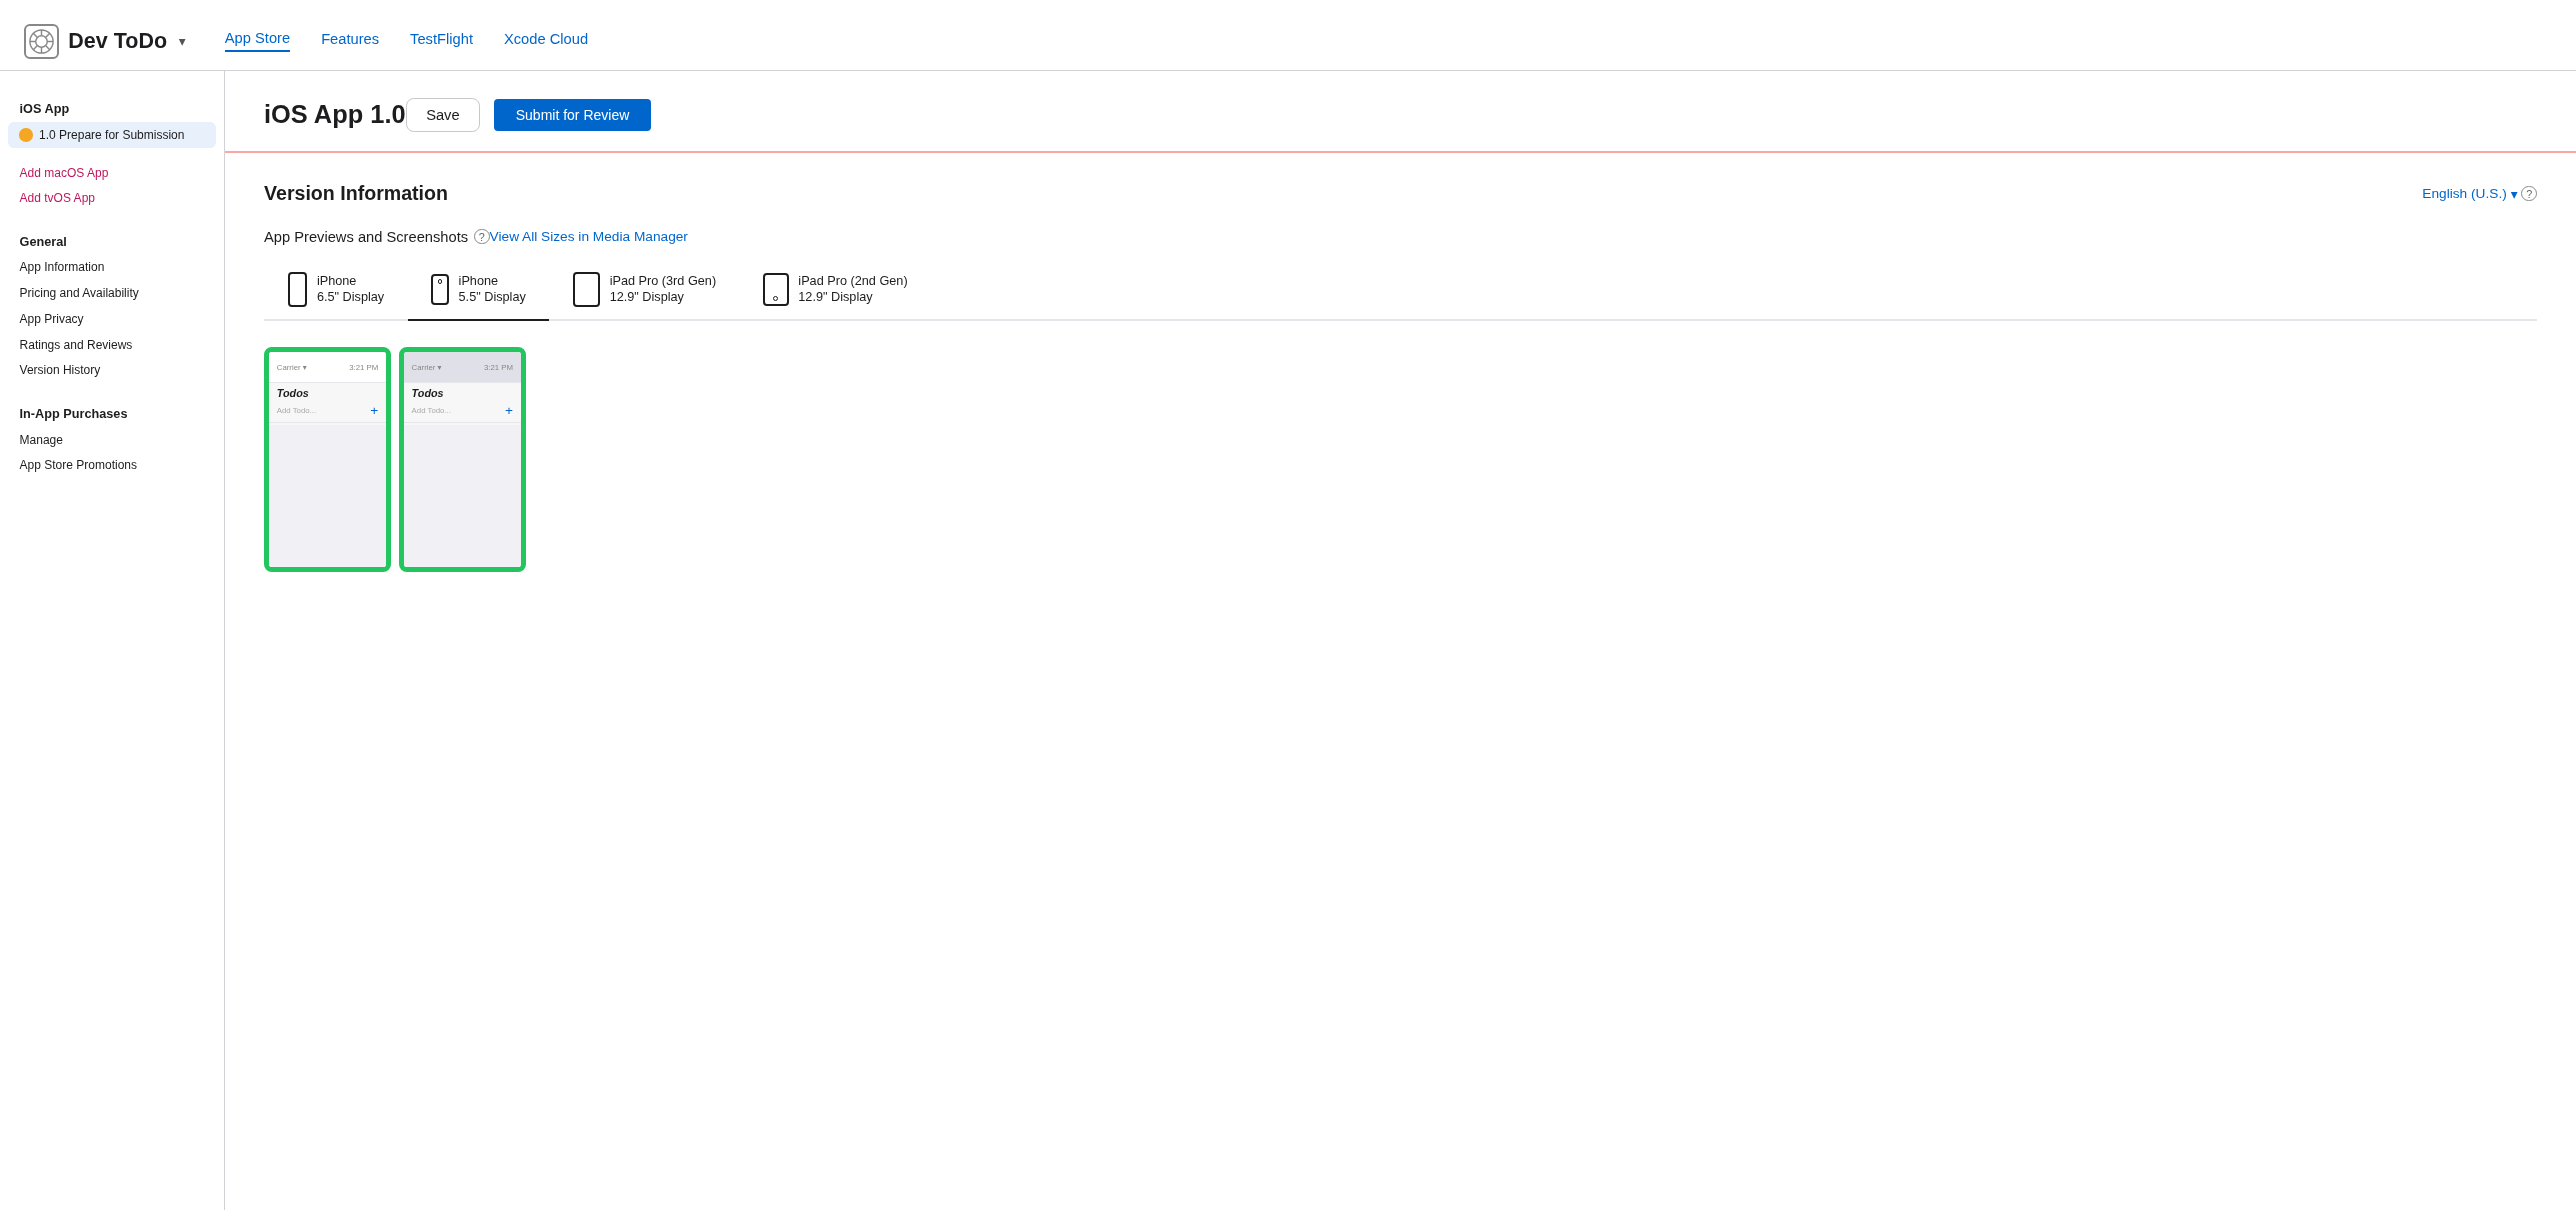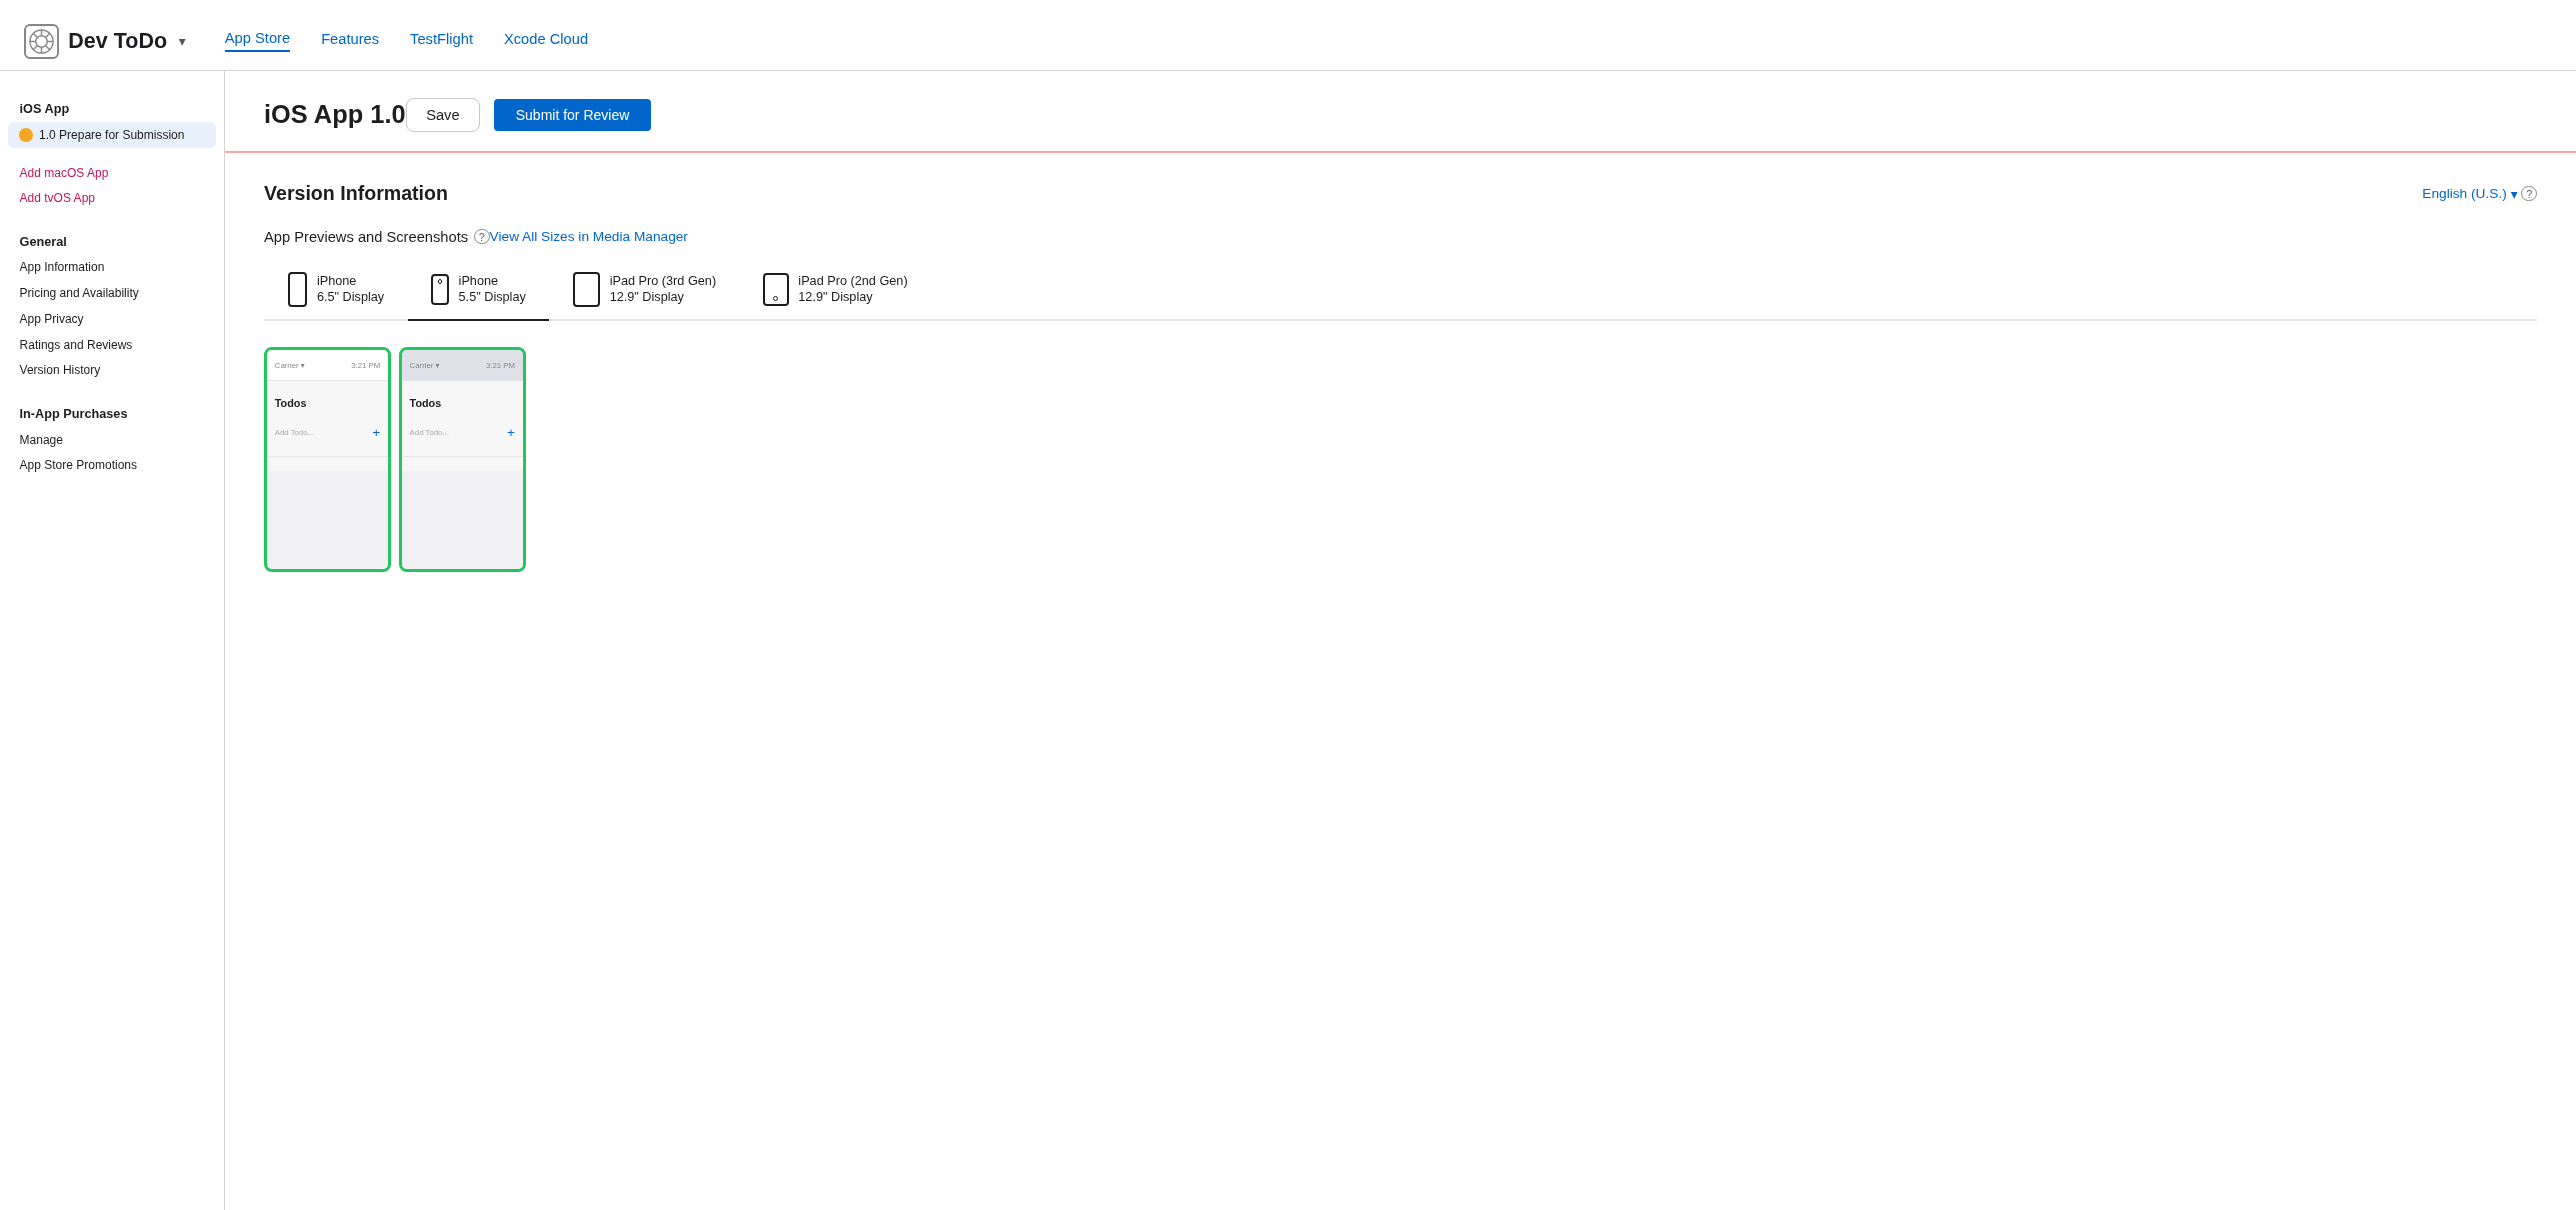--- a/index.html
+++ b/index.html
@@ -50,24 +50,24 @@
     .view-all-link { color: #0066cc; font-size: 13.7px; cursor: pointer; }
 
     
     .device-tabs { display: flex; align-items: stretch; border-bottom: 2px solid #e5e5ea; margin-bottom: 7px; }
     .device-tab { display: flex; align-items: center; gap: 9.8px; padding: 11.7px 23.5px; cursor: pointer; border-bottom: 2.9px solid transparent; margin-bottom: -2px; }
     .device-tab.active { border-bottom: 2.9px solid #1d1d1f; }
     .device-tab-text { font-size: 12.7px; color: #1d1d1f; line-height: 1.3; }
 
     
     .screenshot-previews { display: flex; gap: 7.8px; padding: 19.6px 0; }
-    .screenshot-card { width: 127px; height: 225px; border: 3px solid #22c55e; border-radius: 7.8px; background: #f7f7f7; overflow: hidden; display: flex; flex-direction: column; gap: 12px; }
+    .screenshot-card { width: 127px; height: 225px; border: 5px solid #22c55e; border-radius: 7.8px; background: #f7f7f7; overflow: hidden; display: flex; flex-direction: column; }
     .screenshot-top-bar { height: 31px; background: #fff; border-bottom: 1px solid #e5e5ea; padding: 3.9px 7.8px; display: flex; flex-direction: column; justify-content: center; }
     .screenshot-status { font-size: 7.8px; color: #888; display: flex; justify-content: space-between; align-items: center; }
-    .screenshot-title { font-size: 10.8px; font-weight: 700; color: #1d1d1f; padding: 3.9px 7.8px 2px; }
+    .screenshot-title { font-size: 10.8px; font-weight: 700; color: #1d1d1f; padding: 3.9px 7.8px 2px; font-style: italic; }
     .screenshot-body { flex: 1; background: #f0f0f5; }
 
     .iphone-55 .screenshot-top-bar { background: #e8e8ed; }
   </style>
 </head>
 <body>
 
 <div class="header">
   <div class="header-logo">
     <div class="logo-icon">

